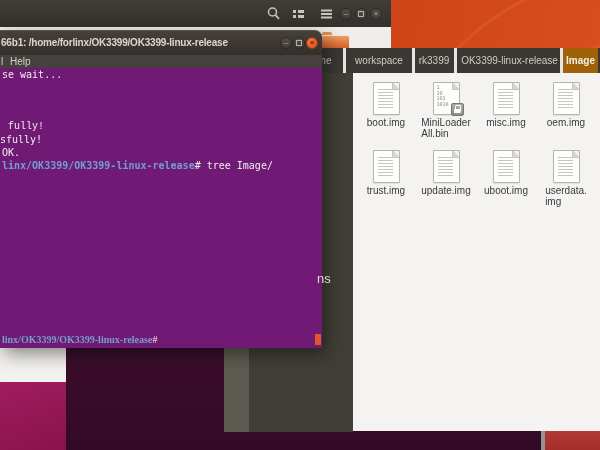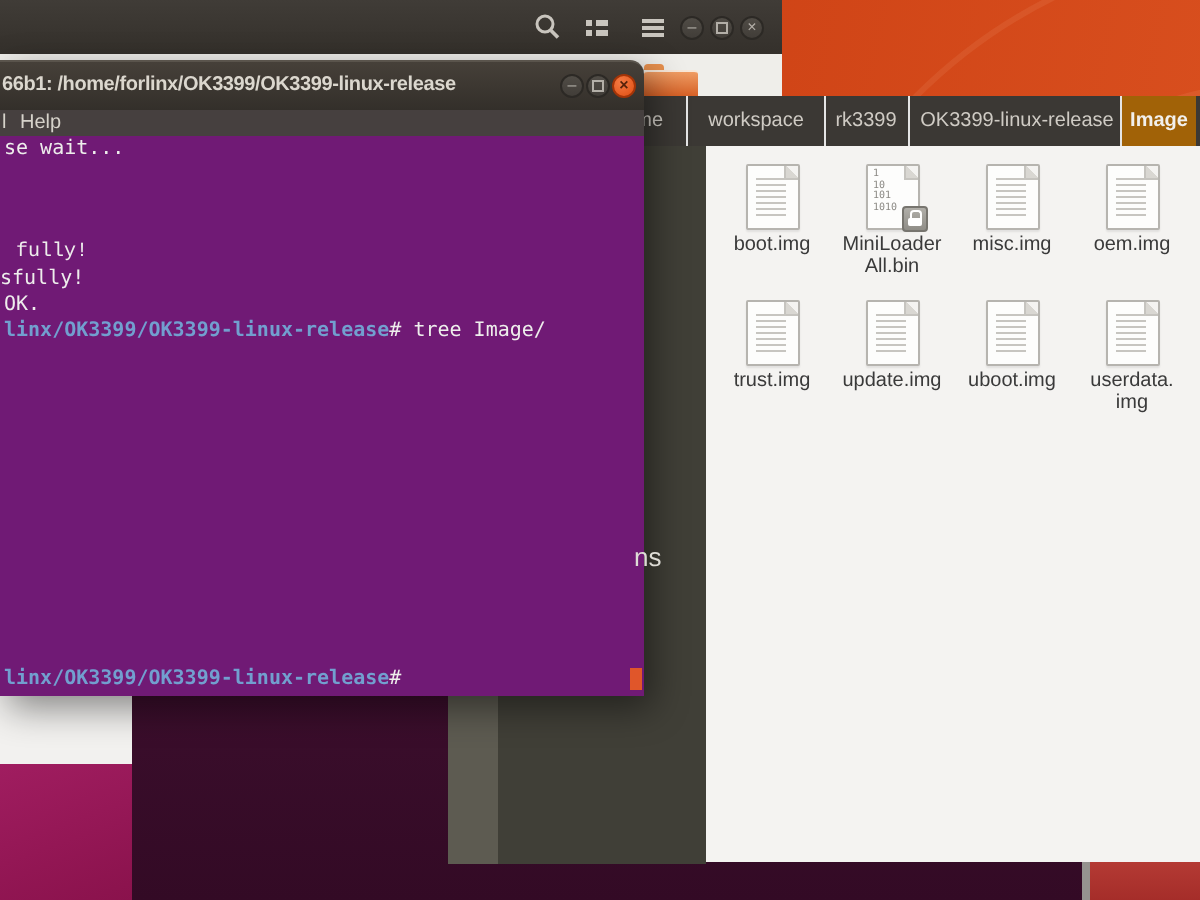--- a/index.html
+++ b/index.html
@@ -39,21 +39,21 @@
 
   
   #mini-folder{left:322px;top:35px;width:27px;height:14px;z-index:11;
                background:linear-gradient(#ef9c63,#d2571c);border-radius:2px;border-top:1px solid #f8e7d8;}
   #mini-folder::before{content:"";position:absolute;left:0;top:-4px;width:10px;height:3px;
                background:#e9914e;border-radius:2px 2px 0 0;}
 
   
   #pathbar{left:280px;top:48px;width:320px;height:25px;background:#3b3834;z-index:12;}
   .crumb{position:absolute;top:0;height:25px;display:flex;align-items:center;justify-content:center;
-         font-size:10px;color:#cfcbc4;border-left:1px solid #e5e5e5;box-sizing:border-box;cursor:default;}
+         font-size:10px;color:#cfcbc4;border-left:3px solid #e5e5e5;box-sizing:border-box;cursor:default;}
   .crumb:nth-child(1){left:15px;width:48px;border-left:none;}
   .crumb:nth-child(2){left:63px;width:69px;}
   .crumb:nth-child(3){left:132px;width:41px;}
   .crumb:nth-child(4){left:174px;width:108px;}
   .crumb:nth-child(5){left:280px;width:38px;}
   .crumb.current{background:#a16207;color:#f2f0ec;font-weight:700;}
 
   
   #filearea{left:353px;top:73px;width:247px;height:358px;background:#f4f3f1;z-index:12;}
   #filegrid{position:absolute;left:3px;top:3px;width:240px;display:grid;
@@ -67,21 +67,21 @@
   .doclines{position:absolute;left:4px;right:6px;top:6px;bottom:5px;
             background:repeating-linear-gradient(180deg,#c7c5c0 0 1px,transparent 1px 3px);}
   .bintext{position:absolute;left:3px;top:2px;font-family:"DejaVu Sans Mono",monospace;
            font-size:5px;line-height:5.5px;color:#8b8984;white-space:pre-line;}
   .emblem{position:absolute;right:-5px;bottom:-2px;width:13px;height:13px;
           background:linear-gradient(#b0aea8,#8f8d87);border:1px solid #77756f;border-radius:2px;box-sizing:border-box;}
   .lockshackle{position:absolute;left:3px;top:1px;width:4px;height:4px;border:1px solid #fff;
                border-bottom:none;border-radius:2px 2px 0 0;}
   .lockbody{position:absolute;left:2px;top:5px;width:7px;height:4px;background:#fff;border-radius:1px;}
   .file-label{margin-top:2px;font-size:10px;line-height:11px;color:#3a3a3a;
-              text-align:center;white-space:pre-line;}
+              white-space:pre-line;}
 
   
   #terminal{left:0;top:30px;width:322px;height:318px;z-index:20;
             box-shadow:4px 6px 18px rgba(0,0,0,0.45);border-radius:0 7px 0 0;}
   #term-titlebar{position:absolute;left:0;top:0;width:100%;height:25px;
                  background:linear-gradient(180deg,#464039,#332f2a);border-radius:0 7px 0 0;
                  border-top:1px solid #5a544c;box-sizing:border-box;}
   #term-title{position:absolute;left:1px;top:6px;font-size:10px;font-weight:700;
               color:#dbd7ce;white-space:nowrap;letter-spacing:-0.2px;}
   #term-min{left:280px;top:6px;} #term-max{left:293px;top:6px;} #term-close{left:306px;top:6px;}
@@ -242,19 +242,19 @@
       <div id="term-lines">
           <div class="tl" style="margin-left: 2px;"><span class="c-fg">se wait...</span></div>
           <div class="tl" style="margin-left: 2px;"></div>
           <div class="tl" style="margin-left: 2px;"></div>
           <div class="tl" style="margin-left: 2px;"></div>
           <div class="tl" style="margin-left: 8px; font-family: Liberation Mono, monospace;"><span class="c-fg">fully!</span></div>
           <div class="tl" style="margin-left: 0;"><span class="c-fg">sfully!</span></div>
           <div class="tl" style="margin-left: 2px;"><span class="c-fg">OK.</span></div>
           <div class="tl" style="margin-left: 2px;"><span class="c-path">linx/OK3399/OK3399-linux-release</span><span class="c-fg"># tree Image/</span></div>
         </div>
-      <div id="term-bottom" style="margin-left: 2px;"><span class="c-path">linx/OK3399/OK3399-linux-release</span><span class="c-fg">#</span></div>
+      <div id="term-bottom" style="margin-left: 2px; font-family: Liberation Serif, serif;"><span class="c-path">linx/OK3399/OK3399-linux-release</span><span class="c-fg">#</span></div>
       <div id="term-cursor"></div>
     </div>
   </div>
 
   <div class="abs" id="ns-frag">ns</div>
 </div>
 
 </body></html>

